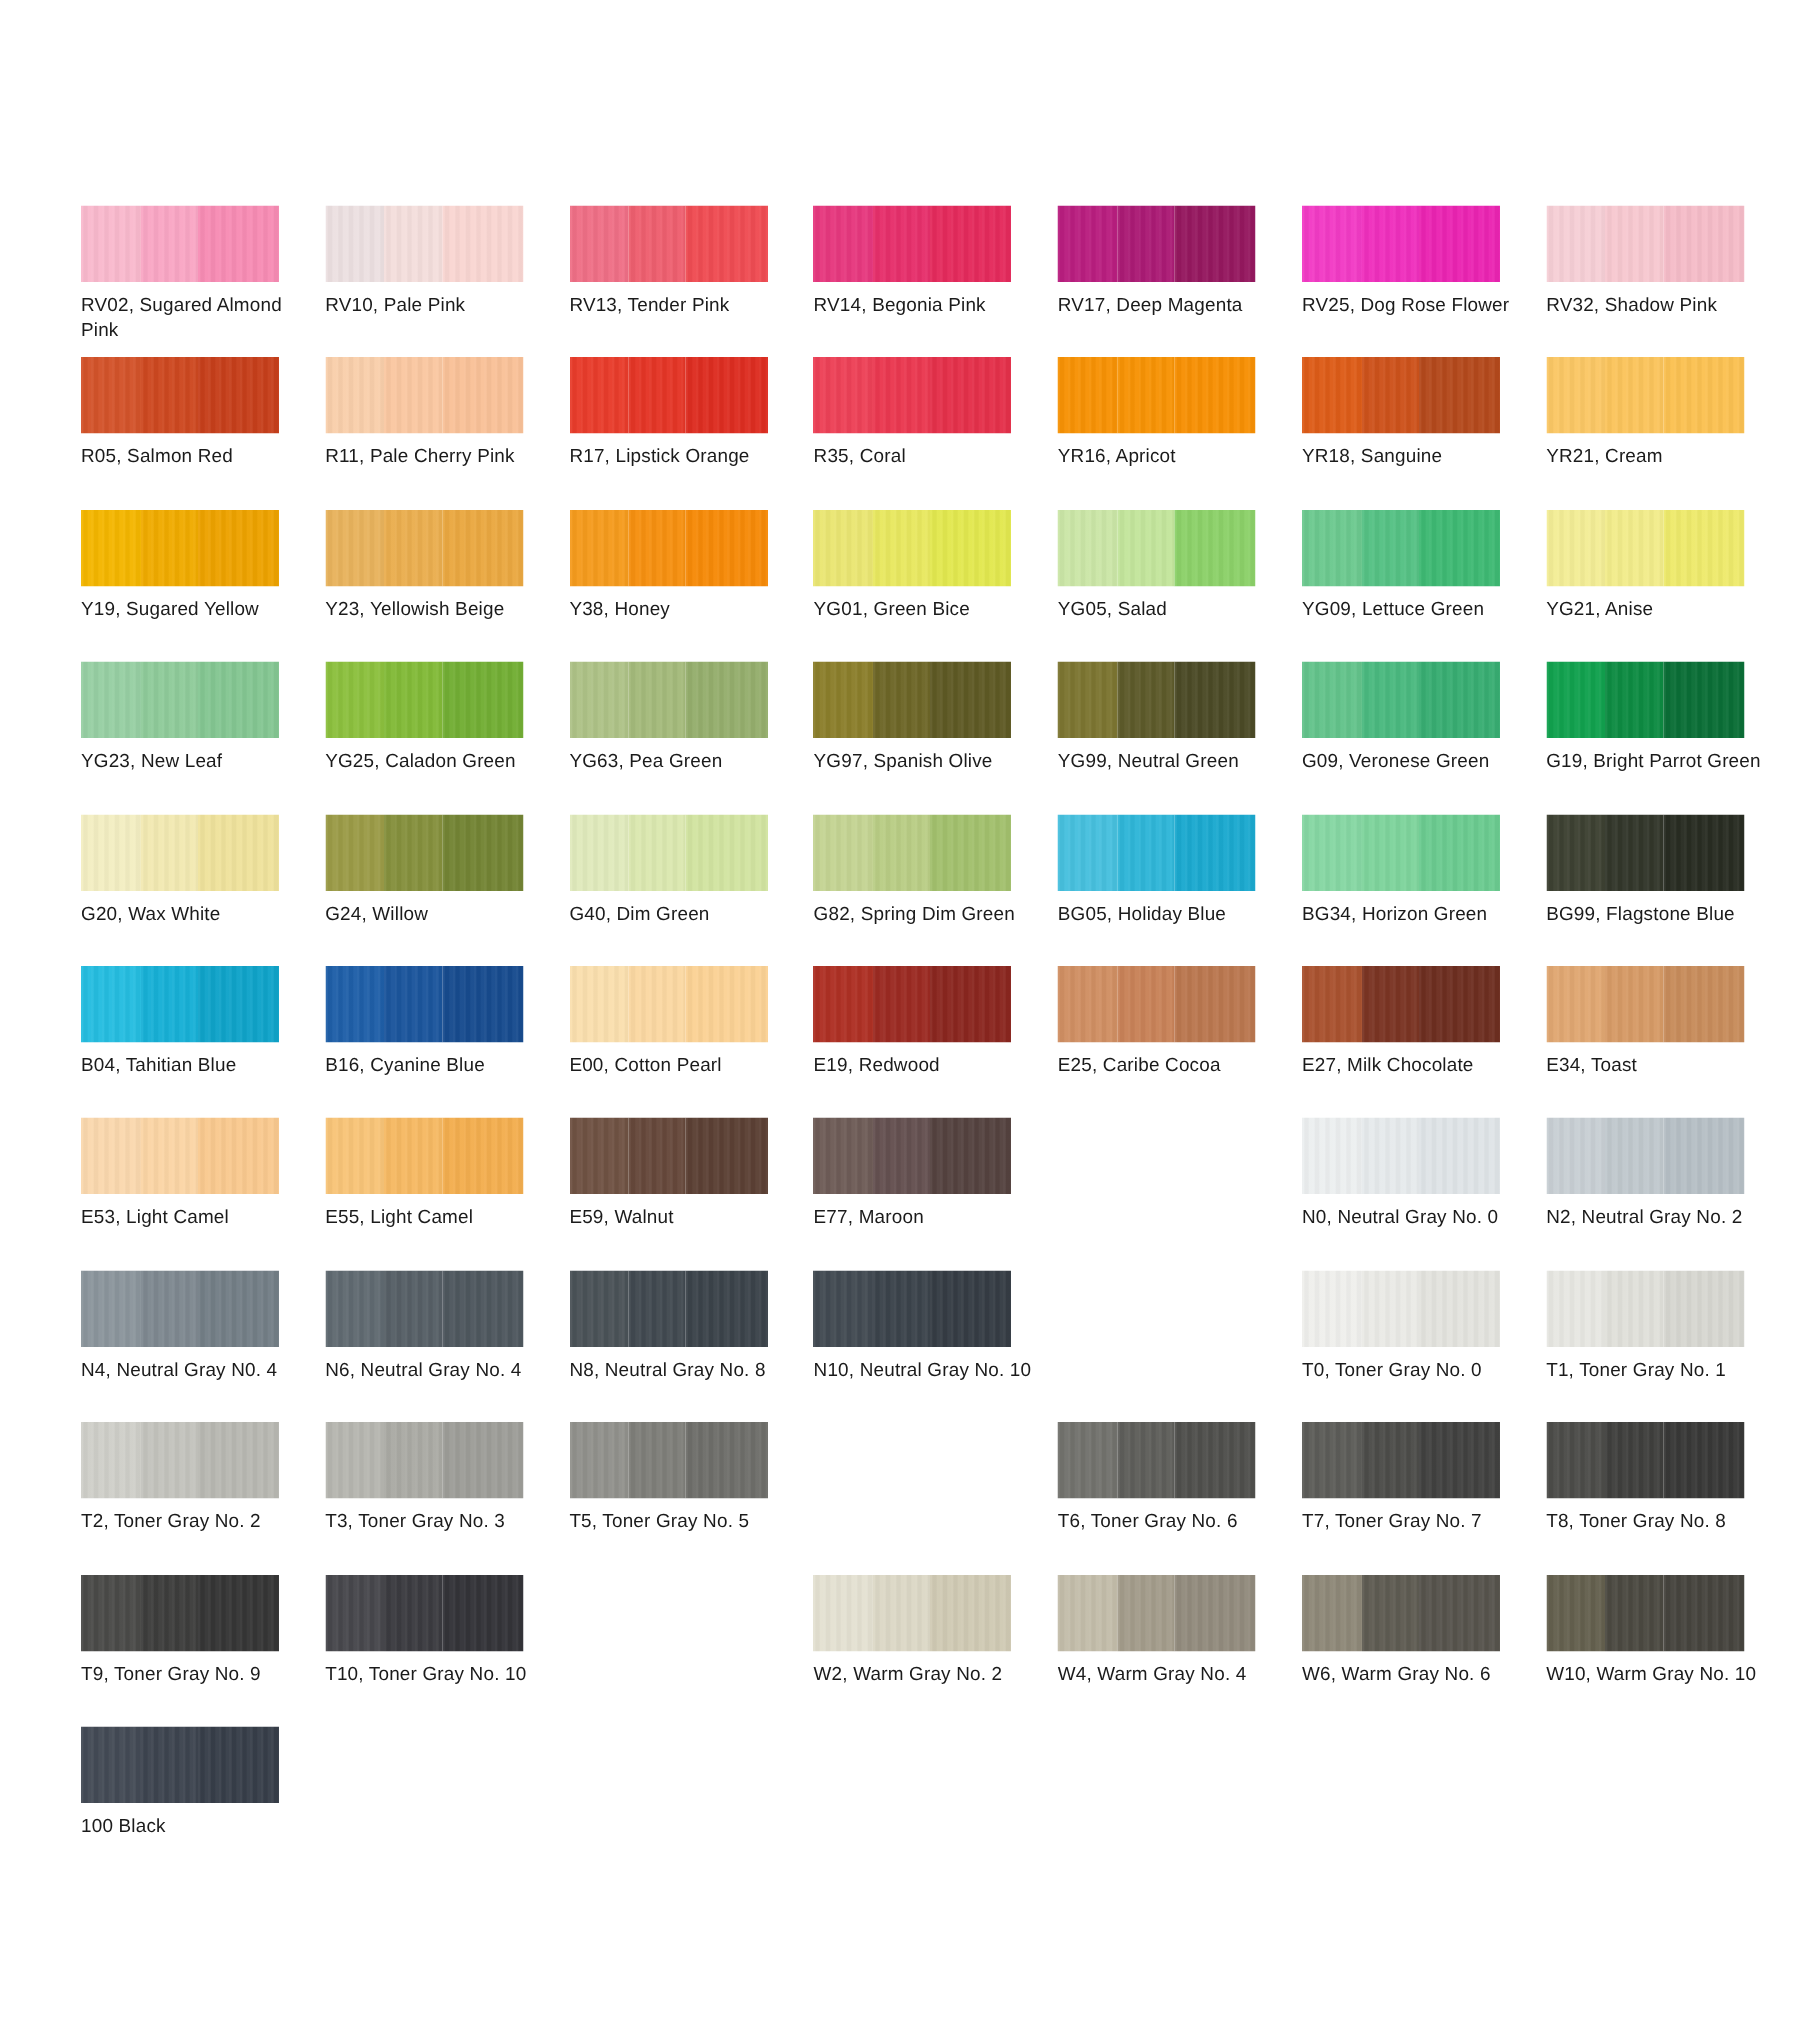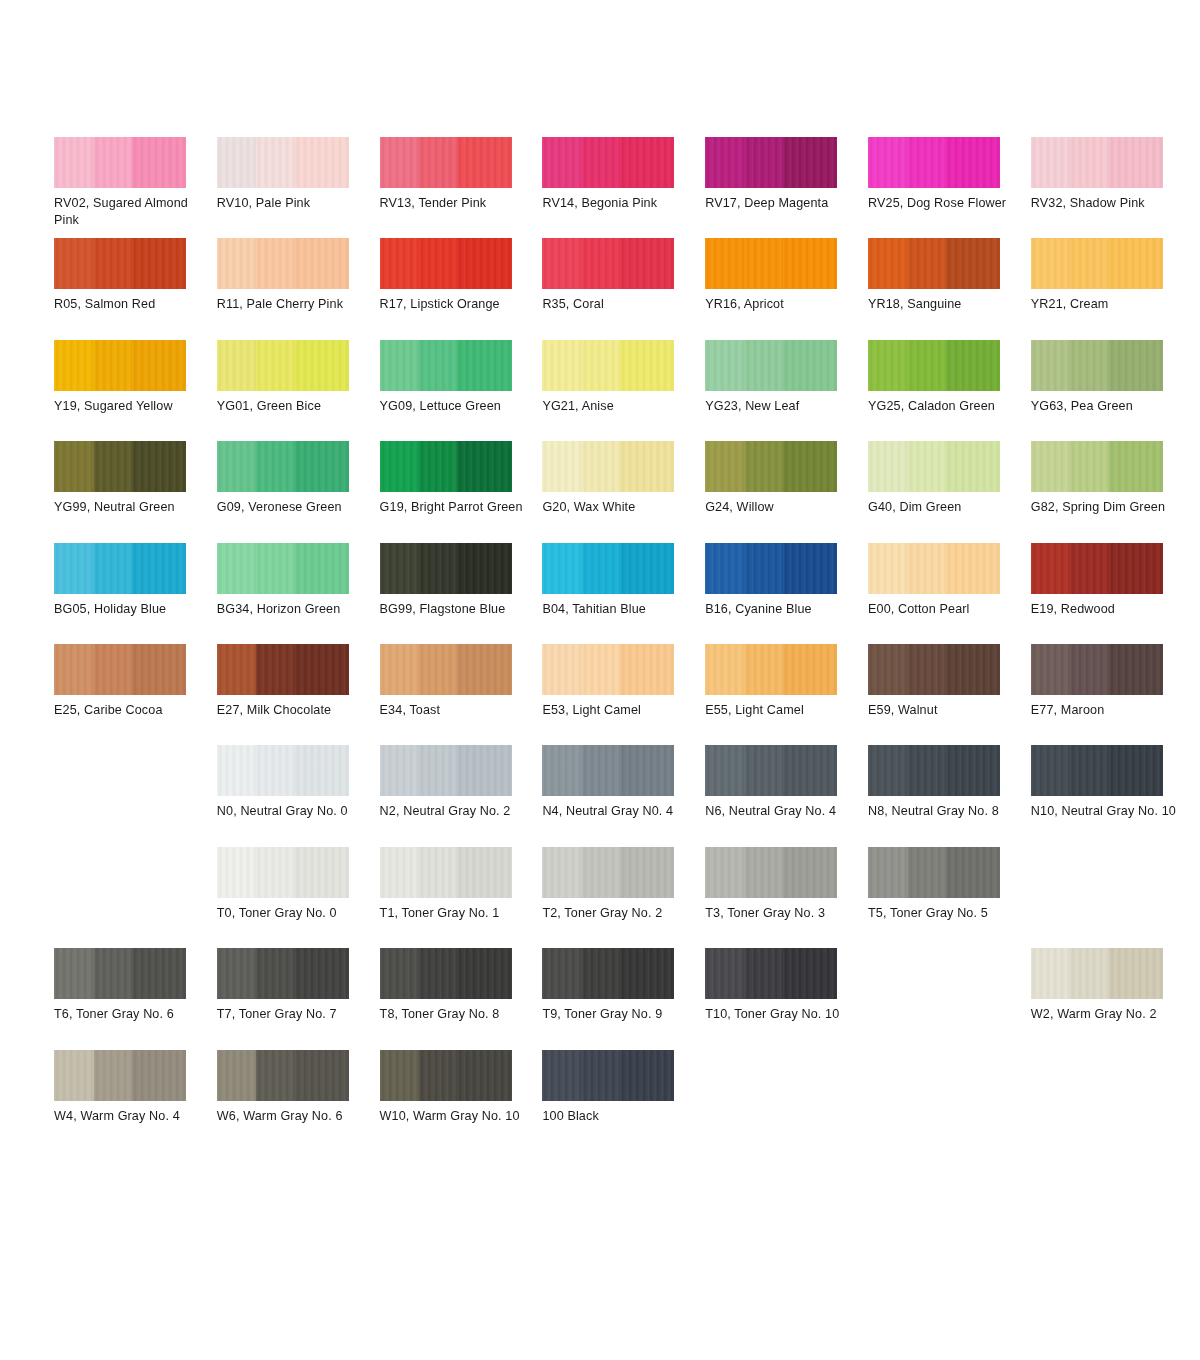--- a/index.html
+++ b/index.html
@@ -195,28 +195,52 @@
       <div class="swatch-cell">
         <div class="swatch-chip">
           <div class="band b1" style="background: rgb(244, 182, 0);"></div>
           <div class="band b2" style="background: rgb(240, 171, 0);"></div>
           <div class="band b3" style="background: rgb(237, 162, 0);"></div>
         </div>
         <div class="swatch-label">Y19, Sugared Yellow</div>
       </div>
       <div class="swatch-cell">
         <div class="swatch-chip">
+          <div class="band b1" style="background: rgb(232, 179, 93);"></div>
+          <div class="band b2" style="background: rgb(234, 174, 79);"></div>
+          <div class="band b3" style="background: rgb(234, 168, 65);"></div>
+        </div>
+        <div class="swatch-label">Y23, Yellowish Beige</div>
+      </div>
+      <div class="swatch-cell">
+        <div class="swatch-chip">
+          <div class="band b1" style="background: rgb(245, 155, 29);"></div>
+          <div class="band b2" style="background: rgb(246, 144, 16);"></div>
+          <div class="band b3" style="background: rgb(246, 138, 8);"></div>
+        </div>
+        <div class="swatch-label">Y38, Honey</div>
+      </div>
+      <div class="swatch-cell">
+        <div class="swatch-chip">
           <div class="band b1" style="background: rgb(234, 230, 115);"></div>
           <div class="band b2" style="background: rgb(232, 232, 96);"></div>
           <div class="band b3" style="background: rgb(226, 232, 79);"></div>
         </div>
         <div class="swatch-label">YG01, Green Bice</div>
       </div>
       <div class="swatch-cell">
         <div class="swatch-chip">
+          <div class="band b1" style="background: rgb(203, 230, 167);"></div>
+          <div class="band b2" style="background: rgb(195, 229, 156);"></div>
+          <div class="band b3" style="background: rgb(140, 209, 105);"></div>
+        </div>
+        <div class="swatch-label">YG05, Salad</div>
+      </div>
+      <div class="swatch-cell">
+        <div class="swatch-chip">
           <div class="band b1" style="background: rgb(108, 201, 143);"></div>
           <div class="band b2" style="background: rgb(85, 193, 132);"></div>
           <div class="band b3" style="background: rgb(62, 185, 115);"></div>
         </div>
         <div class="swatch-label">YG09, Lettuce Green</div>
       </div>
       <div class="swatch-cell">
         <div class="swatch-chip">
           <div class="band b1" style="background: rgb(243, 237, 150);"></div>
           <div class="band b2" style="background: rgb(242, 236, 139);"></div>
@@ -240,20 +264,28 @@
         </div>
         <div class="swatch-label">YG25, Caladon Green</div>
       </div>
       <div class="swatch-cell">
         <div class="swatch-chip">
           <div class="band b1" style="background: rgb(174, 194, 135);"></div>
           <div class="band b2" style="background: rgb(164, 186, 123);"></div>
           <div class="band b3" style="background: rgb(149, 174, 109);"></div>
         </div>
         <div class="swatch-label">YG63, Pea Green</div>
+      </div>
+      <div class="swatch-cell">
+        <div class="swatch-chip">
+          <div class="band b1" style="background: rgb(139, 126, 43);"></div>
+          <div class="band b2" style="background: rgb(109, 102, 39);"></div>
+          <div class="band b3" style="background: rgb(94, 89, 36);"></div>
+        </div>
+        <div class="swatch-label">YG97, Spanish Olive</div>
       </div>
       <div class="swatch-cell">
         <div class="swatch-chip">
           <div class="band b1" style="background: rgb(124, 117, 49);"></div>
           <div class="band b2" style="background: rgb(93, 90, 42);"></div>
           <div class="band b3" style="background: rgb(75, 74, 38);"></div>
         </div>
         <div class="swatch-label">YG99, Neutral Green</div>
       </div>
       <div class="swatch-cell">

